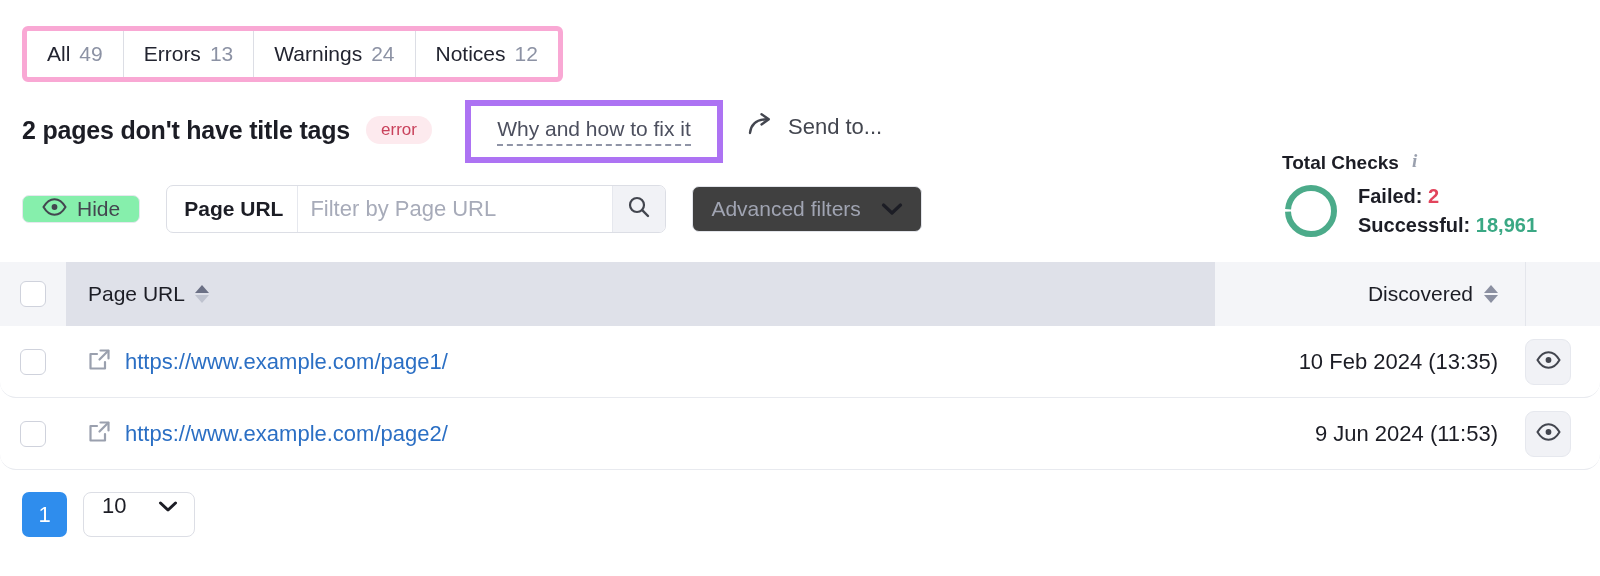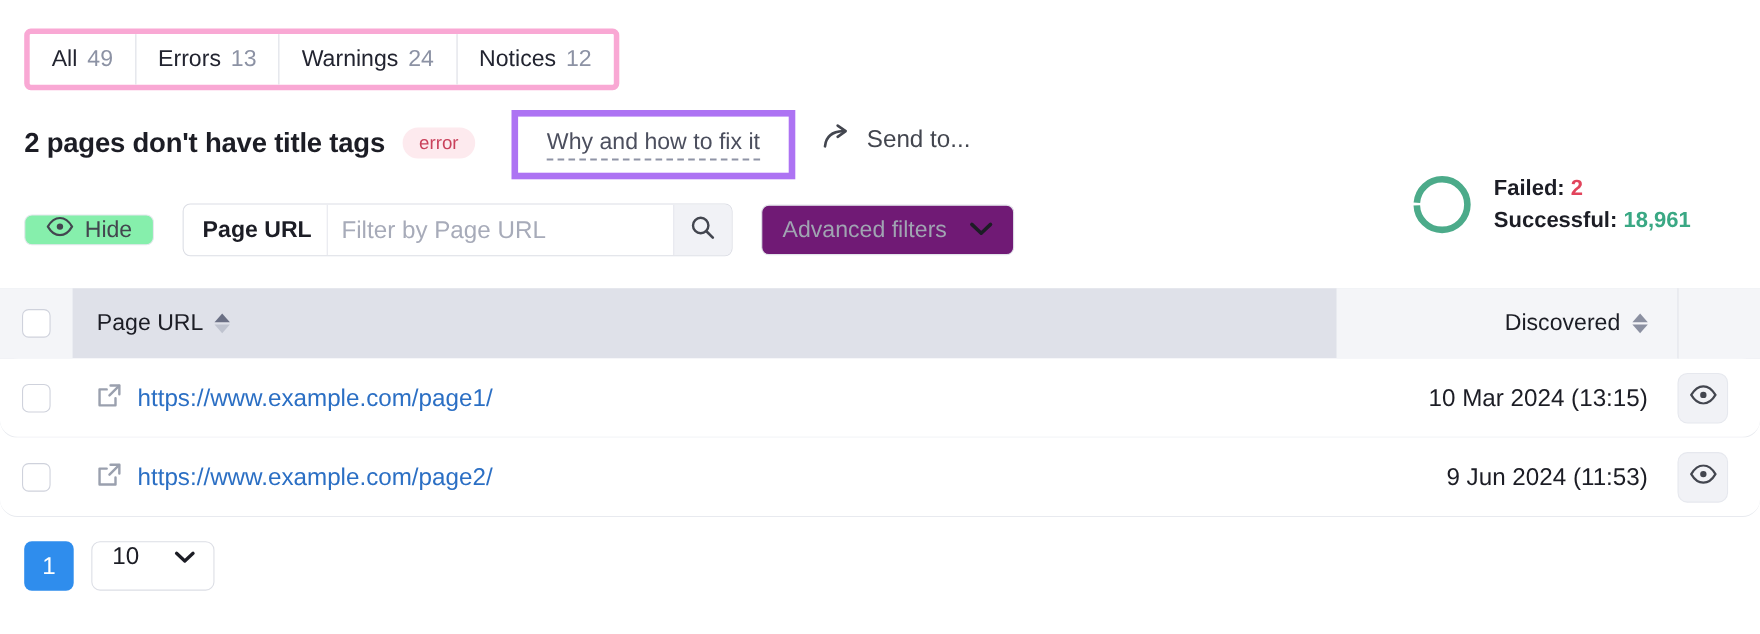--- a/index.html
+++ b/index.html
@@ -165,21 +165,21 @@
   .advfilters {
     display: flex;
     align-items: center;
     gap: 20px;
     border: 1px solid #e2e4ea;
     border-radius: 7px;
     height: 46px;
     padding: 0 18px;
     font-size: 21px;
     color: #a0a4b2;
-    background: #701a75;
+    background: #404040;
     cursor: pointer;
     box-sizing: border-box;
   }
 
   
   .totalchecks {
     position: absolute;
     right: 18px;
     top: 150px;
     width: 300px;
@@ -444,20 +444,30 @@
     <span>Advanced filters</span>
     <span>
       <svg width="22" height="14" viewBox="0 0 22 14">
         <path d="M2.5 3 L11 11 L19.5 3" fill="none" stroke="#1c1d25" stroke-width="3.2" stroke-linecap="round" stroke-linejoin="round"></path>
       </svg>
     </span>
   </div>
 </div>
 
 <div class="totalchecks">
+  <div class="tc-head">
+    <div class="tc-head-inner">
+      <span>Total Checks</span>
+      <span>
+        <svg width="14" height="20" viewBox="0 0 14 20">
+          <text x="3" y="17" font-family="Liberation Serif, serif" font-style="italic" font-size="19" fill="#9aa0ae">i</text>
+        </svg>
+      </span>
+    </div>
+  </div>
   <div class="tc-body">
     <span class="donut">
       <svg width="58" height="58" viewBox="0 0 58 58">
         <circle cx="29" cy="29" r="23" fill="none" stroke="#4cab8a" stroke-width="6" stroke-dasharray="143 2.5" stroke-dashoffset="36" transform="rotate(-90 29 29)"></circle>
       </svg>
     </span>
     <div class="tc-lines">
       <div>
         <span>Failed:</span>
         <span class="tc-fail-val">2</span>
@@ -499,21 +509,21 @@
     <div class="td-url">
       <span>
         <svg width="23" height="23" viewBox="0 0 23 23">
           <path d="M12.5 2.5 H20.5 V10.5" fill="none" stroke="#9aa0ae" stroke-width="2.2" stroke-linecap="round" stroke-linejoin="round"></path>
           <line x1="20.2" y1="2.8" x2="11.5" y2="11.5" stroke="#9aa0ae" stroke-width="2.2" stroke-linecap="round"></line>
           <path d="M17 14 V20.5 H2.5 V6 H9" fill="none" stroke="#9aa0ae" stroke-width="2.2" stroke-linecap="round" stroke-linejoin="round"></path>
         </svg>
       </span>
       <a class="url-link" href="#">https://www.example.com/page1/</a>
     </div>
-    <div class="td-disc">10 Mar 2024 (13:15)</div>
+    <div class="td-disc">10 Feb 2024 (13:35)</div>
     <div class="td-act">
       <span class="eye-btn">
         <span>
           <svg width="25" height="18" viewBox="0 0 25 18">
             <path d="M1.5 9 C5 3 9 1.2 12.5 1.2 C16 1.2 20 3 23.5 9 C20 15 16 16.8 12.5 16.8 C9 16.8 5 15 1.5 9Z" fill="none" stroke="#43464f" stroke-width="2"></path>
             <circle cx="12.5" cy="9" r="2.9" fill="#43464f"></circle>
           </svg>
         </span>
       </span>
     </div>

